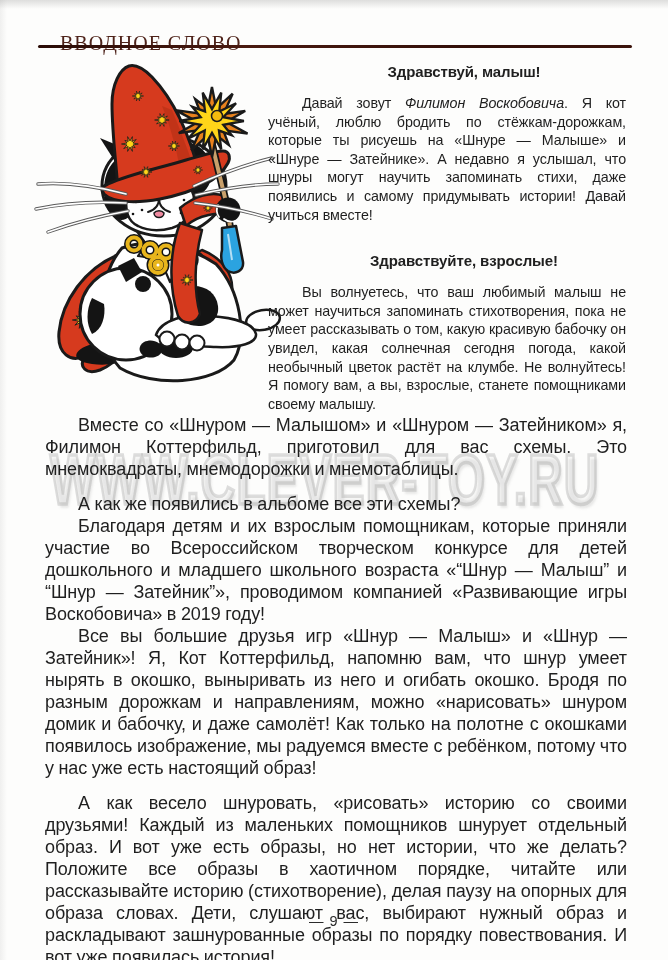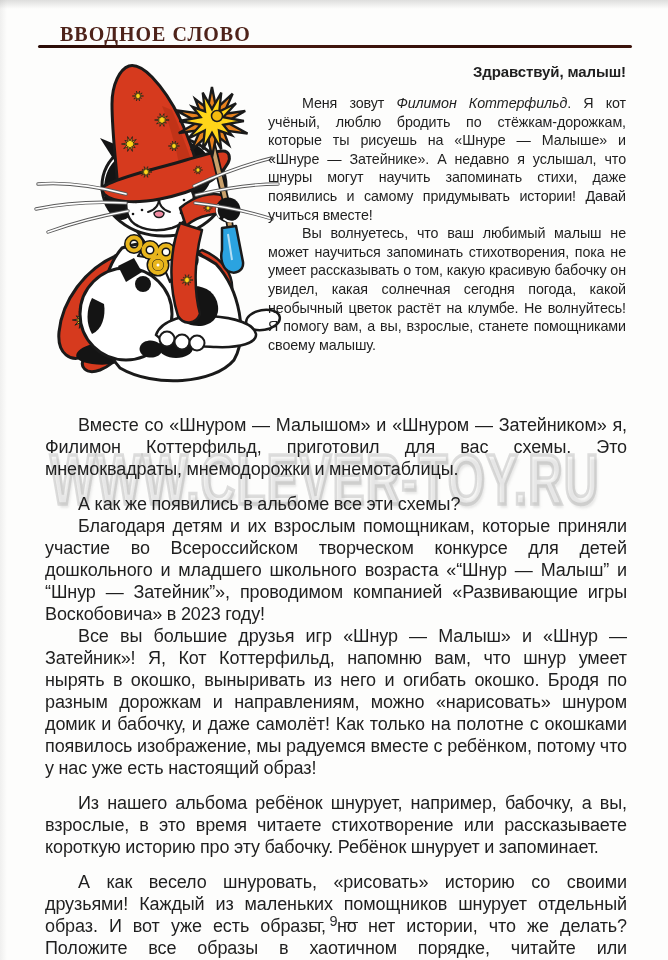--- a/index.html
+++ b/index.html
@@ -14,23 +14,23 @@
   }
   .scan-edge-top{
     position:absolute;top:0;left:0;width:100%;height:9px;
     background:linear-gradient(180deg,rgba(110,110,110,0.22),rgba(255,255,255,0));
   }
   .scan-edge-left{
     position:absolute;top:0;left:0;width:7px;height:100%;
     background:linear-gradient(90deg,rgba(120,120,120,0.10),rgba(255,255,255,0));
   }
   .header-title{
-    position:absolute;left:60px;top:23px;margin:0;
+    position:absolute;left:60px;top:32px;margin:0;
     font-family:"Liberation Serif",serif;
-    font-size:20px;font-weight:bold;letter-spacing:1px;
+    font-size:20px;font-weight:normal;letter-spacing:1px;
     color:#4e231a;
   }
   .header-rule{
     position:absolute;left:38px;top:45px;width:594px;height:3px;
     background:linear-gradient(90deg,#2a0c06,#4a1a10 35%,#310e08 75%,#3c140c);
     border-radius:2px;
   }
   .watermark{
     position:absolute;left:50px;top:446px;
     font-weight:bold;font-size:48px;line-height:1;
@@ -46,21 +46,21 @@
   }
   .illustration svg{width:100%;height:100%;display:block;}
   .right-col{
     position:absolute;left:268px;top:62px;width:358px;
     font-size:14.3px;line-height:18.6px;text-align:justify;
     letter-spacing:-0.1px;
     -webkit-hyphens:auto;hyphens:auto;
   }
   .right-col h2{
     margin:0 0 13px 0;padding-left:34px;
-    font-size:15px;font-weight:bold;line-height:19px;text-align:right;
+    font-size:15px;font-weight:bold;line-height:19px;text-align:center;
   }
   .right-col h2.h-adults{margin-top:27px;}
   .right-col p{margin:0;text-indent:34px;}
   .name-italic{font-style:italic;}
   .main-text{
     position:absolute;left:45px;top:394px;width:582px;
     font-size:18px;line-height:22px;text-align:justify;
     letter-spacing:-0.1px;word-spacing:-0.3px;
     -webkit-hyphens:auto;hyphens:auto;margin-top:20px;
   }
@@ -215,29 +215,29 @@
       <g>
         <use href="#spark" transform="translate(186,64) rotate(18) scale(3.4)" fill="#e8821e" stroke="#1a1a1a" stroke-width="0.7"></use>
         <use href="#spark" transform="translate(186,63) scale(2.9)" fill="#ffd519" stroke="#1a1a1a" stroke-width="0.8"></use>
         <circle cx="191" cy="58" r="5.5" fill="#f3bb0e" stroke="#1a1a1a" stroke-width="1.5"></circle>
       </g>
     </svg>
   </figure>
 
   <section class="right-col">
     <h2>Здравствуй, малыш!</h2>
-    <p><span>Меня зовут </span><span class="name-italic">Филимон Коттерфильд</span><span>. Я кот учёный, люблю бродить по стёжкам-дорожкам, которые ты рисуешь на «Шнуре — Малыше» и «Шнуре — Затейнике». А недавно я услышал, что шнуры могут научить запоминать стихи, даже появились и самому придумывать истории! Давай учиться вместе!</span></p>
+    <p><span>Давай зовут </span><span class="name-italic">Филимон Воскобовича</span><span>. Я кот учёный, люблю бродить по стёжкам-дорожкам, которые ты рисуешь на «Шнуре — Малыше» и «Шнуре — Затейнике». А недавно я услышал, что шнуры могут научить запоминать стихи, даже появились и самому придумывать истории! Давай учиться вместе!</span></p>
+    <h2 class="h-adults">Здравствуйте, взрослые!</h2>
     <p>Вы волнуетесь, что ваш любимый малыш не может научиться запоминать стихотворения, пока не умеет рассказывать о том, какую красивую бабочку он увидел, какая солнечная сегодня погода, какой необычный цветок растёт на клумбе. Не волнуйтесь! Я помогу вам, а вы, взрослые, станете помощниками своему малышу.</p>
   </section>
 
   <section class="main-text">
     <p>Вместе со «Шнуром — Малышом» и «Шнуром — Затейником» я, Филимон Коттерфильд, приготовил для вас схемы. Это мнемоквадраты, мнемодорожки и мнемотаблицы.</p>
     <p class="gap">А как же появились в альбоме все эти схемы?</p>
-    <p>Благодаря детям и их взрослым помощникам, которые приняли участие во Всероссийском творческом конкурсе для детей дошкольного и младшего школьного возраста «“Шнур — Малыш” и “Шнур — Затейник”», проводимом компанией «Развивающие игры Воскобовича» в 2023 году!</p>
+    <p>Благодаря детям и их взрослым помощникам, которые приняли участие во Всероссийском творческом конкурсе для детей дошкольного и младшего школьного возраста «“Шнур — Малыш” и “Шнур — Затейник”», проводимом компанией «Развивающие игры Воскобовича» в 2019 году!</p>
     <p>Все вы большие друзья игр «Шнур — Малыш» и «Шнур — Затейник»! Я, Кот Коттерфильд, напомню вам, что шнур умеет нырять в окошко, выныривать из него и огибать окошко. Бродя по разным дорожкам и направлениям, можно «нарисовать» шнуром домик и бабочку, и даже самолёт! Как только на полотне с окошками появилось изображение, мы радуемся вместе с ребёнком, потому что у нас уже есть настоящий образ!</p>
-    <p class="gap">Из нашего альбома ребёнок шнурует, например, бабочку, а вы, взрослые, в это время читаете стихотворение или рассказываете короткую историю про эту бабочку. Ребёнок шнурует и запоминает.</p>
     <p class="gap">А как весело шнуровать, «рисовать» историю со своими друзьями! Каждый из маленьких помощников шнурует отдельный образ. И вот уже есть образы, но нет истории, что же делать? Положите все образы в хаотичном порядке, читайте или рассказывайте историю (стихотворение), делая паузу на опорных для образа словах. Дети, слушают вас, выбирают нужный образ и раскладывают зашнурованные образы по порядку повествования. И вот уже появилась история!</p>
   </section>
 
   <footer class="page-footer">
     <span>— 9 —</span>
   </footer>
 </div>
 
 </body></html>

